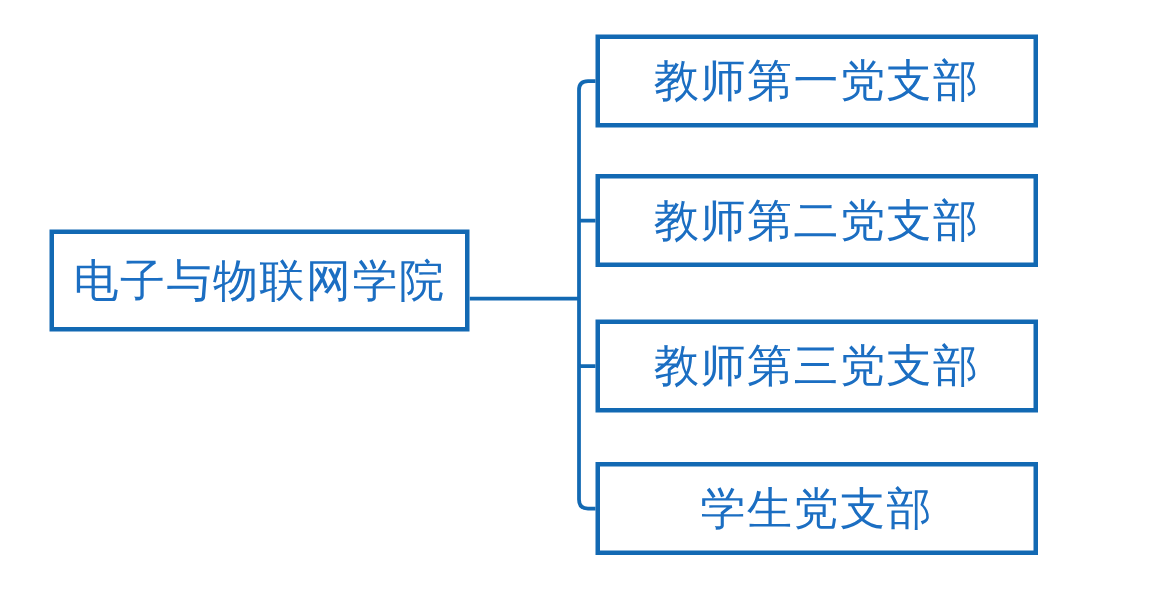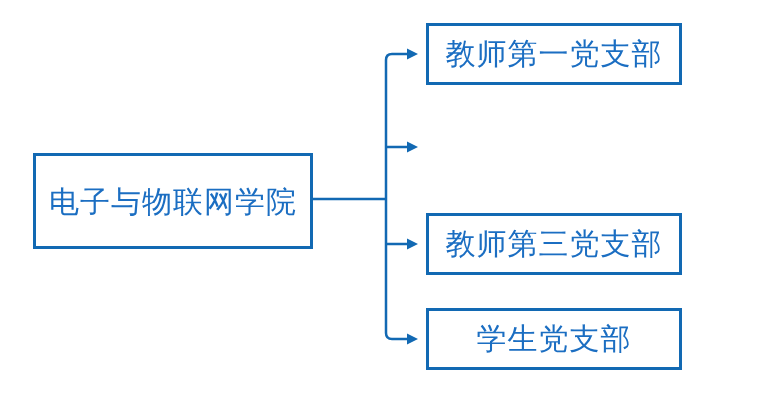--- a/index.html
+++ b/index.html
@@ -22,25 +22,25 @@
     background:var(--bg-color);
     display:flex;
     align-items:center;
     justify-content:center;
     text-align:center;
     color:var(--text-color);
     font-size:30px;
     letter-spacing:1px;
   }
   .root-node{
-    left:33px;top:153px;width:280px;height:96px;
+    left:33px;top:153px;width:280px;height:68px;
     line-height:39px;
   }
   .branch-node{
-    left:426px;width:256px;height:62px;
+    left:397px;width:295px;height:62px;
   }
   .branch-0{top:23px;}
   .branch-1{top:116px;}
   .branch-2{top:213px;}
   .branch-3{top:308px;}
   .connectors{
     position:absolute;left:0;top:0;width:770px;height:401px;
     pointer-events:none;
   }
   .connectors path{
@@ -69,20 +69,23 @@
   <div class="node root-node">
     <div>
       <div>电子与物联网学院</div>
     </div>
   </div>
 
   <div class="node branch-node branch-0">
     <span>教师第一党支部</span>
   </div>
 
+  <div class="node branch-node branch-1">
+    <span>教师第二党支部</span>
+  </div>
 
   <div class="node branch-node branch-3">
     <span>学生党支部</span>
   </div>
 
   <div class="node branch-node branch-2">
     <span>教师第三党支部</span>
   </div>
 
 </div>

